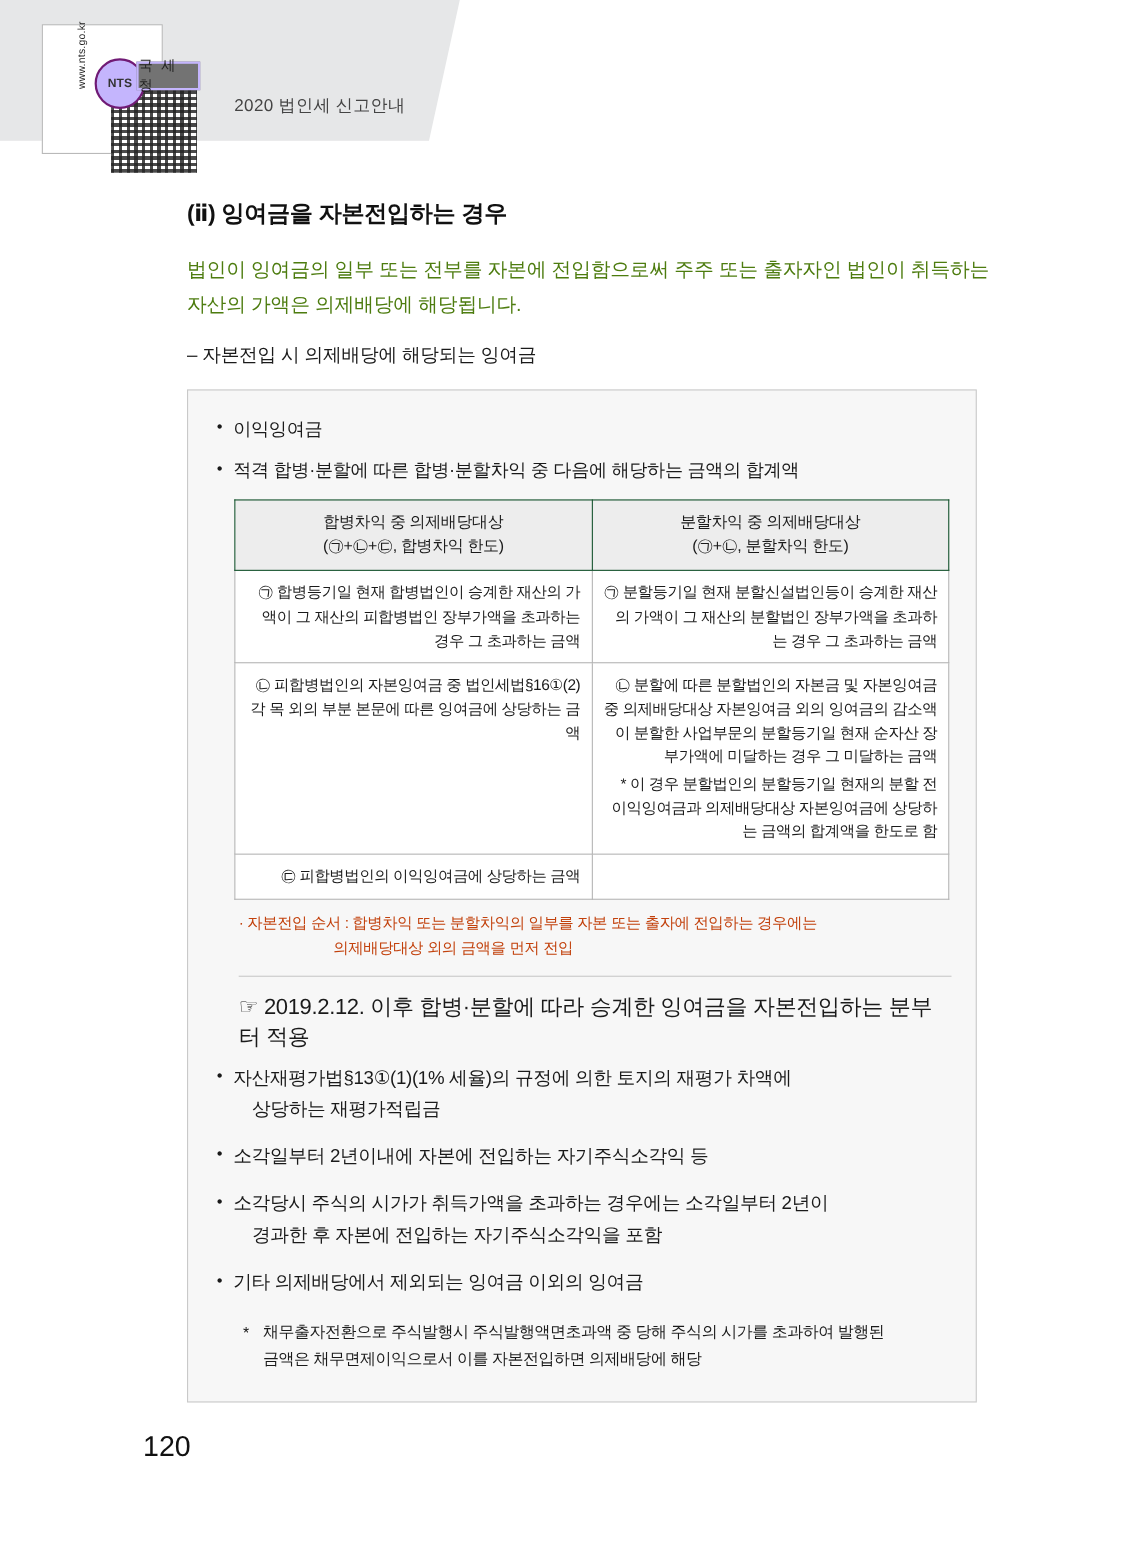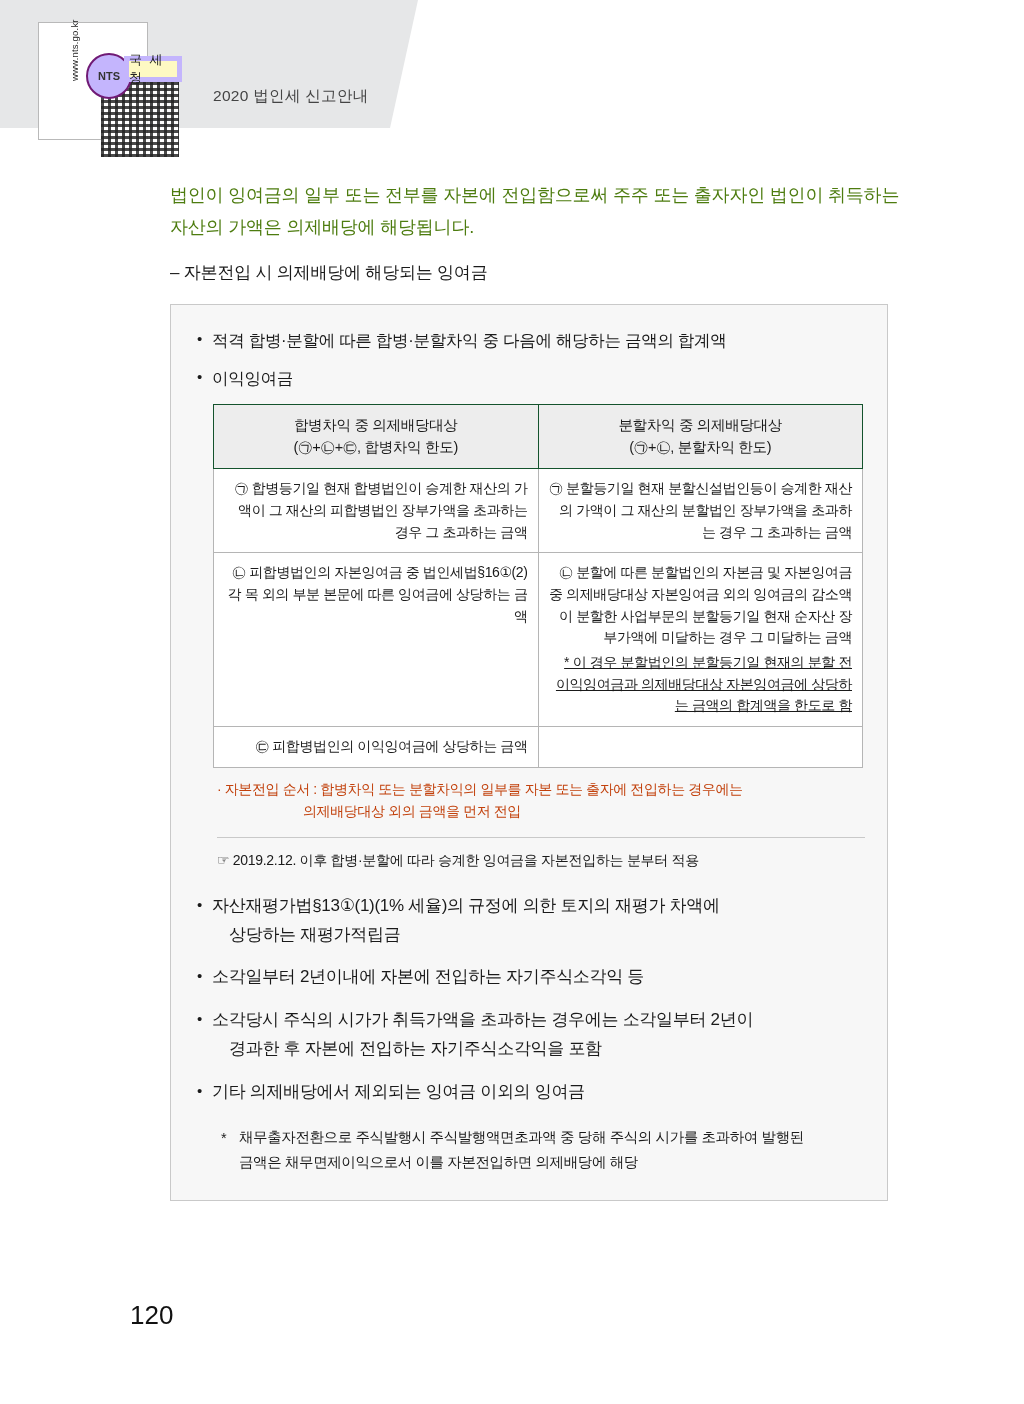--- a/index.html
+++ b/index.html
@@ -68,22 +68,22 @@
     color: #333;
     background: #c4b5fd;
     z-index: 3;
   }
   .logo-title {
     position: absolute;
     left: 85px;
     top: 33px;
     width: 58px;
     height: 26px;
-    border: 5px solid #c4b5fd;
-    background: #fef9c3;
+    border: 2px solid #c4b5fd;
+    background: #737373;
     box-sizing: border-box;
     display: flex;
     align-items: center;
     justify-content: center;
     font-size: 13px;
     letter-spacing: 2px;
     color: #222;
     z-index: 3;
   }
   .logo-qr {
@@ -204,40 +204,39 @@
     line-height: 1.55;
     letter-spacing: -0.4px;
     text-align: right;
   }
   td.center-mid {
     vertical-align: middle;
   }
   .note-star {
     display: block;
     margin-top: 3px;
-    text-decoration: underline;
   }
   .order-note {
     font-size: 14px;
     color: #c2410c;
     margin: 10px 0 0 22px;
     width: 648px;
     line-height: 1.6;
     letter-spacing: -0.4px;
     border-bottom: 1px solid #c9c9c9;
     padding-bottom: 14px;
   }
   .order-note .ind {
     display: block;
     padding-left: 86px;
   }
   .apply-note {
-    font-size: 14px;
-    color: #1a1a1a;
-    margin: 14px 0 22px 22px;
+    font-size: 20px;
+    color: #1a1a1a;
+    margin: 14px 0 10px 22px;
     letter-spacing: -0.3px;
   }
   .panel-bullet {
     position: relative;
     padding-left: 17px;
     font-size: 17px;
     line-height: 1.7;
     color: #1a1a1a;
     margin-bottom: 14px;
     letter-spacing: -0.3px;
@@ -294,29 +293,30 @@
     <div class="logo-seal">NTS</div>
     <div class="logo-title">국 세 청</div>
     <div class="logo-url">www.nts.go.kr</div>
   </div>
 
   <div class="header-title">2020 법인세 신고안내</div>
 </div>
 
 <div class="content">
 
+  <h1 class="heading">(ⅱ) 잉여금을 자본전입하는 경우</h1>
 
   <p class="para">법인이 잉여금의 일부 또는 전부를 자본에 전입함으로써 주주 또는 출자자인 법인이 취득하는 자산의 가액은 의제배당에 해당됩니다.</p>
 
   <p class="dash-line">– 자본전입 시 의제배당에 해당되는 잉여금</p>
 
   <div class="panel">
 
+    <div class="bullet-line">이익잉여금</div>
     <div class="bullet-line">적격 합병·분할에 따른 합병·분할차익 중 다음에 해당하는 금액의 합계액</div>
-    <div class="bullet-line">이익잉여금</div>
 
     <table class="inner">
       <thead>
         <tr>
           <th>
             <span>합병차익 중 의제배당대상</span><br>
             <span>(㉠+㉡+㉢, 합병차익 한도)</span>
           </th>
           <th>
             <span>분할차익 중 의제배당대상</span><br>

